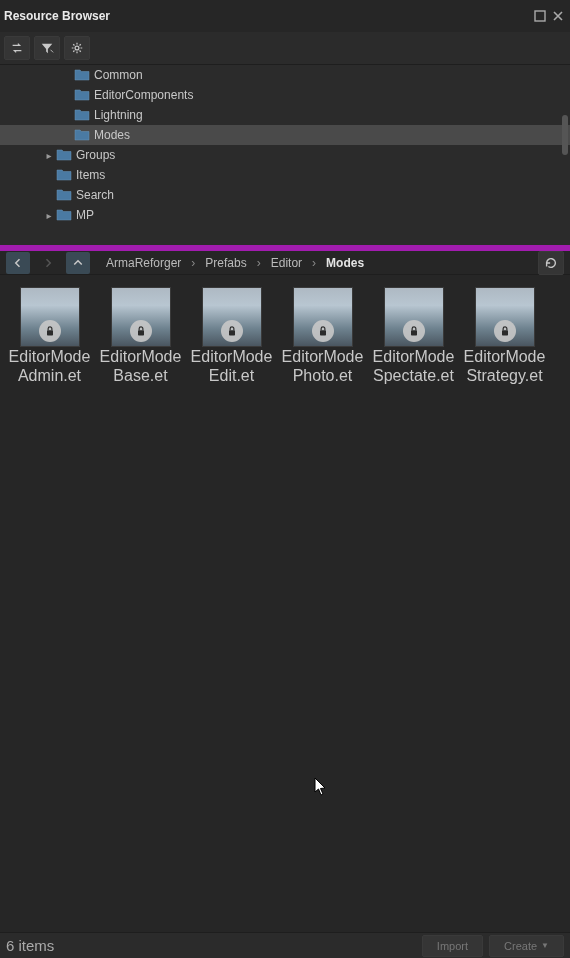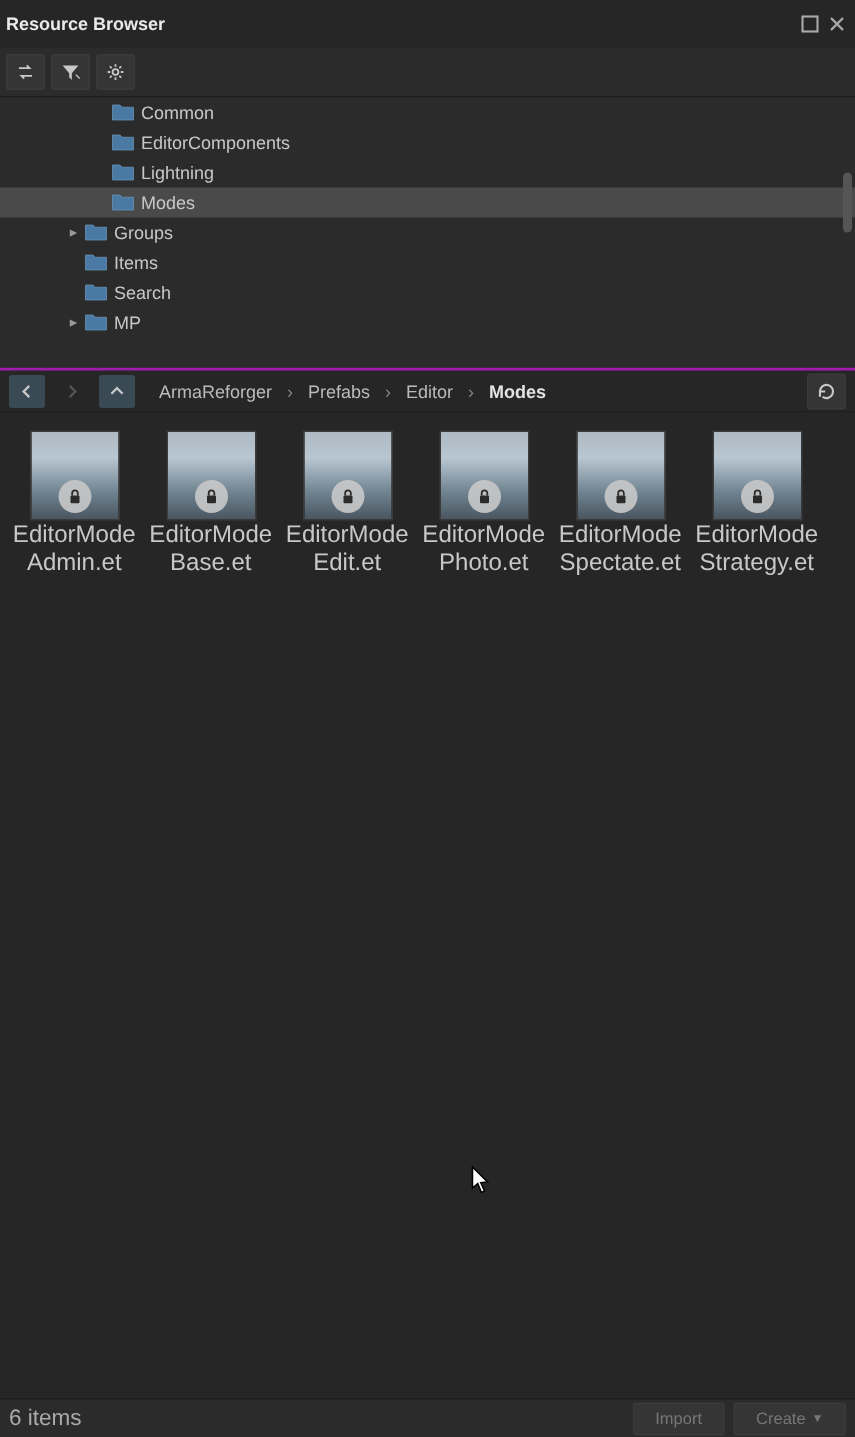--- a/index.html
+++ b/index.html
@@ -16,21 +16,21 @@
     .tree-scroll { height: 100%; overflow-y: auto; }
     .tree-item { display: flex; align-items: center; height: 20px; padding-left: 0; cursor: pointer; white-space: nowrap; }
     .tree-item.selected { background: #4a4a4a; }
     .tree-indent { display: inline-block; }
     .tree-arrow { width: 14px; display: inline-flex; justify-content: center; color: #999; font-size: 10px; }
     .tree-arrow.empty { visibility: hidden; }
     .folder-icon { width: 16px; height: 14px; margin-right: 4px; display: inline-flex; align-items: center; justify-content: center; }
     .folder-icon svg { width: 16px; height: 14px; }
     .tree-label { color: #c8c8c8; }
     .scrollbar-fake { position: absolute; right: 2px; top: 50px; width: 6px; height: 40px; background: #555; border-radius: 3px; }
-    .nav-bar { height: 30px; background: #262626; display: flex; align-items: center; padding: 0 6px; gap: 6px; border-top: 2px solid #a21caf; border-bottom: 1px solid #1e1e1e; }
+    .nav-bar { height: 30px; background: #262626; display: flex; align-items: center; padding: 0 6px; gap: 6px; border-top: 6px solid #a21caf; border-bottom: 1px solid #1e1e1e; }
     .nav-btn { width: 24px; height: 22px; display: flex; align-items: center; justify-content: center; cursor: pointer; border-radius: 2px; }
     .nav-btn.enabled { background: #3a4a55; }
     .nav-btn svg { width: 12px; height: 12px; fill: #c8c8c8; }
     .nav-btn.disabled svg { fill: #555; }
     .breadcrumb { display: flex; align-items: center; gap: 2px; flex: 1; margin-left: 4px; }
     .crumb { padding: 3px 6px; color: #bbb; cursor: pointer; border-radius: 2px; }
     .crumb.current { font-weight: bold; color: #e4e4e4; }
     .crumb-sep { color: #888; padding: 0 2px; }
     .content { flex: 1; background: #262626; padding: 10px 4px; display: flex; flex-wrap: wrap; align-content: flex-start; gap: 0; overflow-y: auto; position: relative; }
     .grid-item { width: 91px; display: flex; flex-direction: column; align-items: center; cursor: pointer; padding: 2px; }

